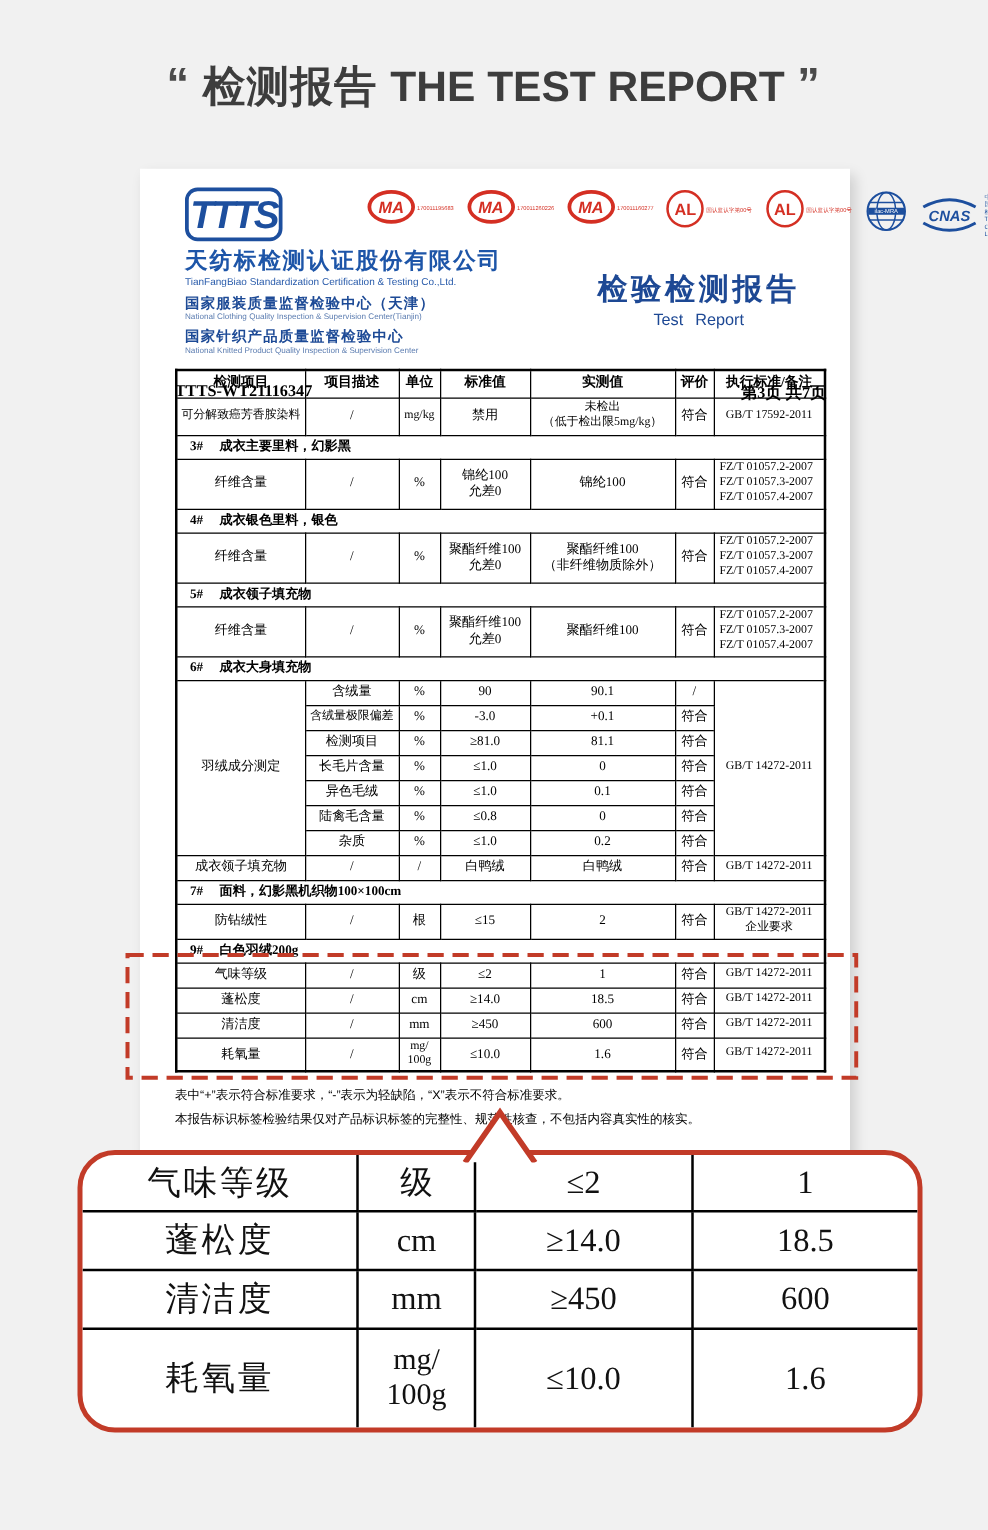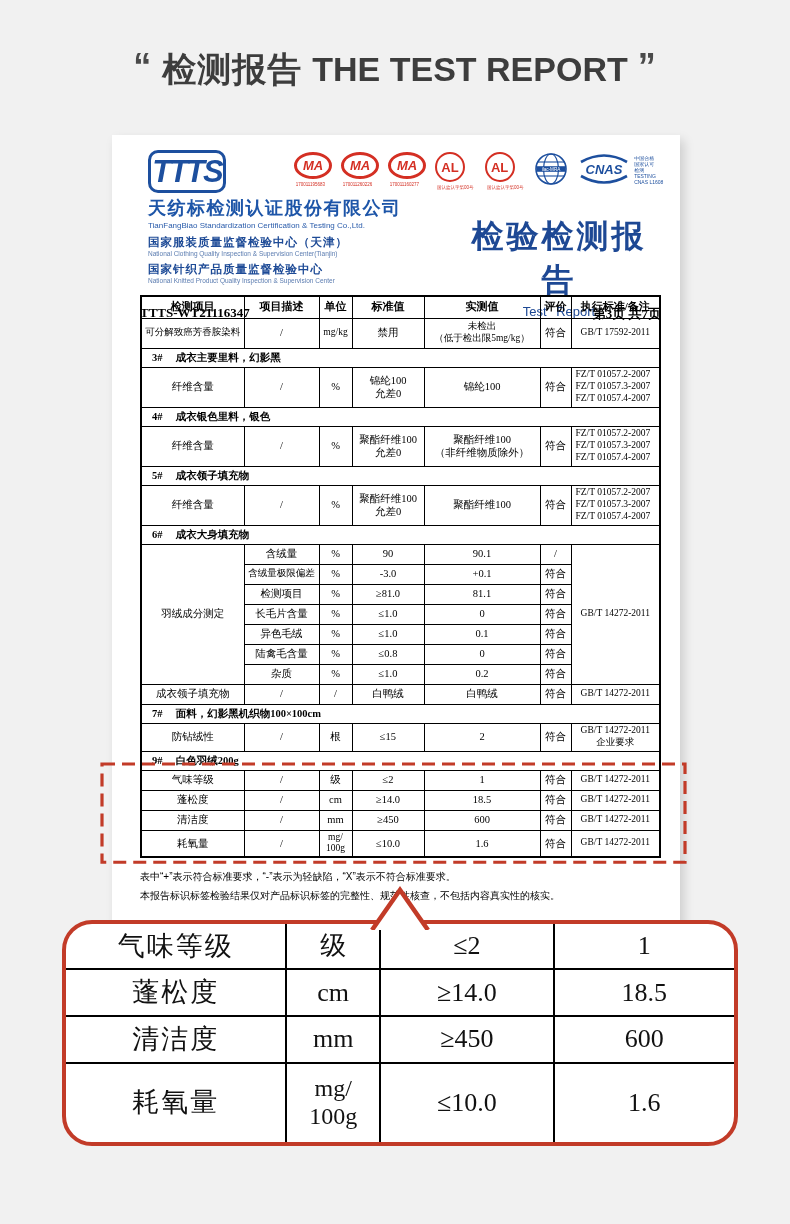--- a/index.html
+++ b/index.html
@@ -17,41 +17,41 @@
   
   .paper{position:absolute;left:112px;top:135px;width:568px;height:806px;background:#fff;
     box-shadow:4px 5px 10px rgba(0,0,0,0.15);z-index:1;}
 
   
   .ttts-logo{position:absolute;left:36px;top:15px;width:78px;height:43px;
     border:3px solid var(--blue);border-radius:10px;display:flex;align-items:center;justify-content:center;
     color:var(--blue);font-weight:bold;font-style:italic;font-size:31px;letter-spacing:-2px;
     font-family:"Liberation Sans",sans-serif;}
   .marks{position:absolute;left:182px;top:17px;display:flex;gap:9px;align-items:flex-start;}
-  .mark{display:flex;flex-direction:column;align-items:flex-start;}
+  .mark{display:flex;flex-direction:row;align-items:center;}
   .cma-oval{width:38px;height:27px;border:3px solid var(--mark-red);border-radius:50%;
     display:flex;align-items:center;justify-content:center;color:var(--mark-red);
     font-weight:bold;font-size:13px;font-style:italic;}
   .mark-cap{font-size:5px;color:var(--mark-red);margin-top:2px;white-space:nowrap;transform:scale(.9);}
   .cal-circle{width:30px;height:30px;border:2.5px solid var(--mark-red);border-radius:50%;
     display:flex;align-items:center;justify-content:center;color:var(--mark-red);
     font-weight:bold;font-size:13px;margin-top:0px;}
   .cnas-wrap{display:flex;align-items:center;gap:3px;}
   .cnas-cap{display:flex;flex-direction:column;font-size:5px;line-height:6px;color:var(--blue);margin-top:3px;}
 
   
   .company{position:absolute;left:36px;top:61px;color:var(--blue);}
   .company-cn{font-size:18px;font-weight:bold;letter-spacing:1.5px;color:#1d55a8;}
   .company-en{font-size:8px;margin-top:1px;color:#2a5cab;}
   .center-cn{font-size:11.5px;font-weight:bold;margin-top:5px;letter-spacing:1px;color:#1d4a96;}
   .center-en{font-size:6.5px;color:#5b7cb0;}
 
   
   .report-title{position:absolute;left:352px;top:80px;width:190px;text-align:center;color:#1d4894;}
-  .report-title-cn{font-size:32px;font-weight:bold;letter-spacing:3px;font-family:"Liberation Serif",serif;}
+  .report-title-cn{font-size:24px;font-weight:bold;letter-spacing:3px;font-family:"Liberation Serif",serif;}
   .report-title-en{font-size:13px;margin-top:1px;word-spacing:6px;}
 
   
   .docno{position:absolute;left:28px;top:142px;width:521px;display:flex;justify-content:space-between;
     font-size:13px;font-weight:bold;color:#000;font-family:"Liberation Serif",serif;margin-top:28px;}
 
   
   #report-table{position:absolute;left:28px;top:160px;width:521px;border-collapse:collapse;
     table-layout:fixed;border:2px solid #000;font-family:"Liberation Serif",serif;}
   #report-table td{border:1px solid #000;text-align:center;font-size:10.5px;color:#000;

